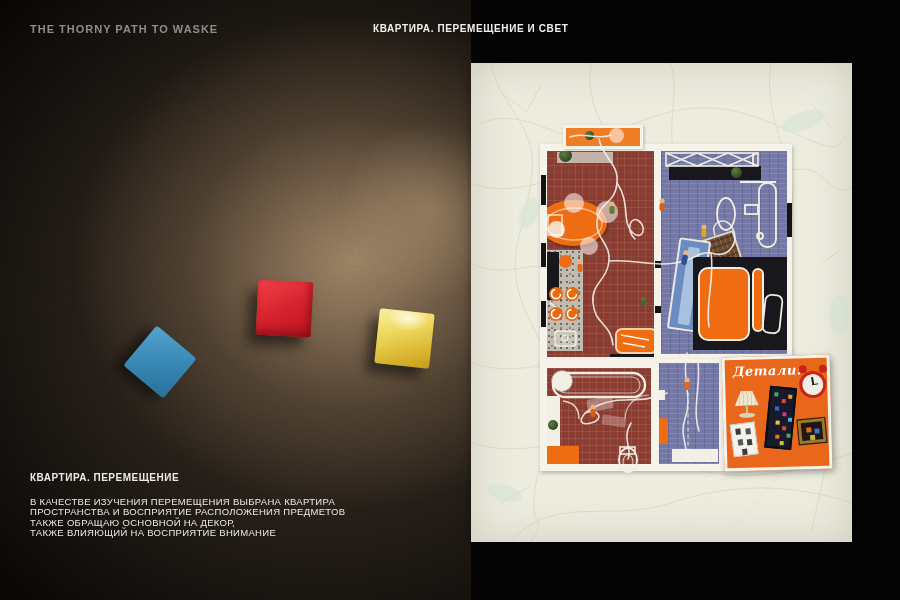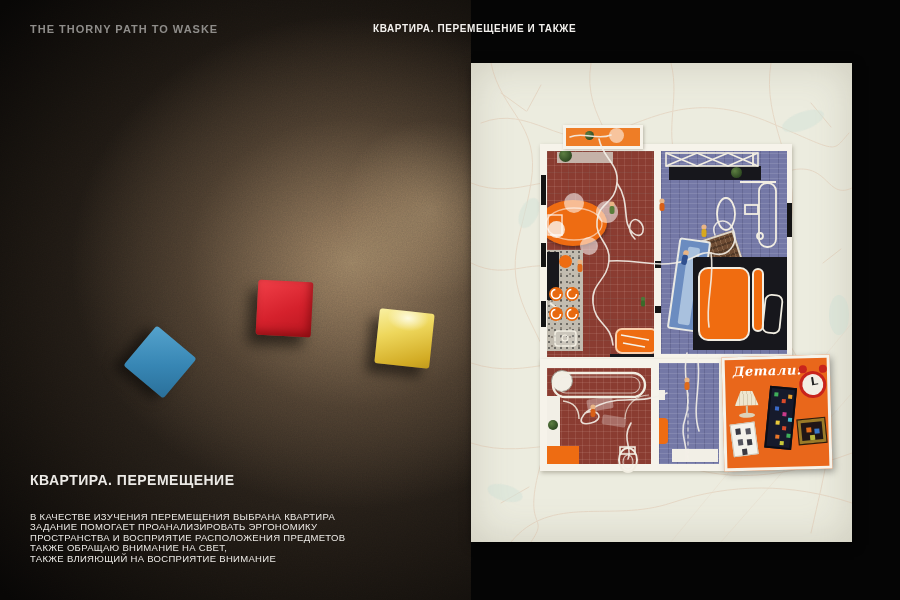--- a/index.html
+++ b/index.html
@@ -26,21 +26,21 @@
     box-shadow:-8px 10px 12px rgba(0,0,0,.5);}
   .tile-yellow::after{content:"";position:absolute;left:8px;top:-6px;width:42px;height:26px;border-radius:50%;
     background:radial-gradient(ellipse at center, rgba(255,255,240,.85), rgba(255,255,240,0) 70%);}
 
   
   .hdr-left{position:absolute;left:30px;top:23px;font-size:11px;font-weight:bold;
     letter-spacing:1px;color:#8f8d8a;}
   .hdr-center{position:absolute;left:373px;top:23px;font-size:10px;font-weight:bold;
     letter-spacing:.6px;color:#f2f0ed;}
   .caption{position:absolute;left:30px;top:472px;color:#eceae6;}
-  .caption .cap-title{font-size:14px;font-weight:bold;letter-spacing:.5px;margin-bottom:24px;}
+  .caption .cap-title{font-size:10px;font-weight:bold;letter-spacing:.5px;margin-bottom:14px;}
   .caption .cap-line{font-size:9.5px;font-weight:normal;letter-spacing:.3px;line-height:10.4px;}
 
   
   .panel{position:absolute;left:471px;top:63px;width:381px;height:479px;background:#ececdf;
     box-shadow:inset 0 0 40px rgba(120,110,90,.25), 2px 3px 10px rgba(0,0,0,.6);}
   .map{position:absolute;left:0;top:0;opacity:.6;}
 
   
   .slab{position:absolute;background:#f6f3ea;box-shadow:1px 2px 4px rgba(90,80,60,.35);}
   .slab-upper{left:69px;top:81px;width:252px;height:221px;}
@@ -139,28 +139,27 @@
         <feColorMatrix type="matrix" values="0 0 0 0 0.62  0 0 0 0 0.55  0 0 0 0 0.46  0 0 0 0.55 0"></feColorMatrix>
         </filter>
       <rect width="471" height="600" filter="url(#grain)"></rect>
     </svg>
     <div class="tile tile-blue"></div>
     <div class="tile tile-red"></div>
     <div class="tile tile-yellow"></div>
   </div>
 
   <div class="hdr-left">THE THORNY PATH TO WASKE</div>
-  <div class="hdr-center">КВАРТИРА. ПЕРЕМЕЩЕНИЕ И ТАКЖЕ</div>
+  <div class="hdr-center">КВАРТИРА. ПЕРЕМЕЩЕНИЕ И СВЕТ</div>
 
   <div class="caption">
     <div class="cap-title">КВАРТИРА. ПЕРЕМЕЩЕНИЕ</div>
     <div class="cap-line">В КАЧЕСТВЕ ИЗУЧЕНИЯ ПЕРЕМЕЩЕНИЯ ВЫБРАНА КВАРТИРА</div>
-    <div class="cap-line">ЗАДАНИЕ ПОМОГАЕТ ПРОАНАЛИЗИРОВАТЬ ЭРГОНОМИКУ</div>
     <div class="cap-line">ПРОСТРАНСТВА И ВОСПРИЯТИЕ РАСПОЛОЖЕНИЯ ПРЕДМЕТОВ</div>
-    <div class="cap-line">ТАКЖЕ ОБРАЩАЮ ВНИМАНИЕ НА СВЕТ,</div>
+    <div class="cap-line">ТАКЖЕ ОБРАЩАЮ ОСНОВНОЙ НА ДЕКОР,</div>
     <div class="cap-line">ТАКЖЕ ВЛИЯЮЩИЙ НА ВОСПРИЯТИЕ ВНИМАНИЕ</div>
   </div>
 
   <div class="panel">
 
     <svg class="map" width="381" height="479">
       <g stroke="#d9b094" stroke-width="1" fill="none" stroke-linecap="round" opacity=".55">
         <path d="M10,60 C60,40 90,90 140,70 S230,30 300,60 S360,90 378,70"></path>
         <path d="M0,120 C50,140 80,100 130,130 S220,160 290,120 S350,140 381,125"></path>
         <path d="M20,0 C30,50 70,60 60,120 S30,200 60,260 S90,330 70,400 S80,450 60,479"></path>

